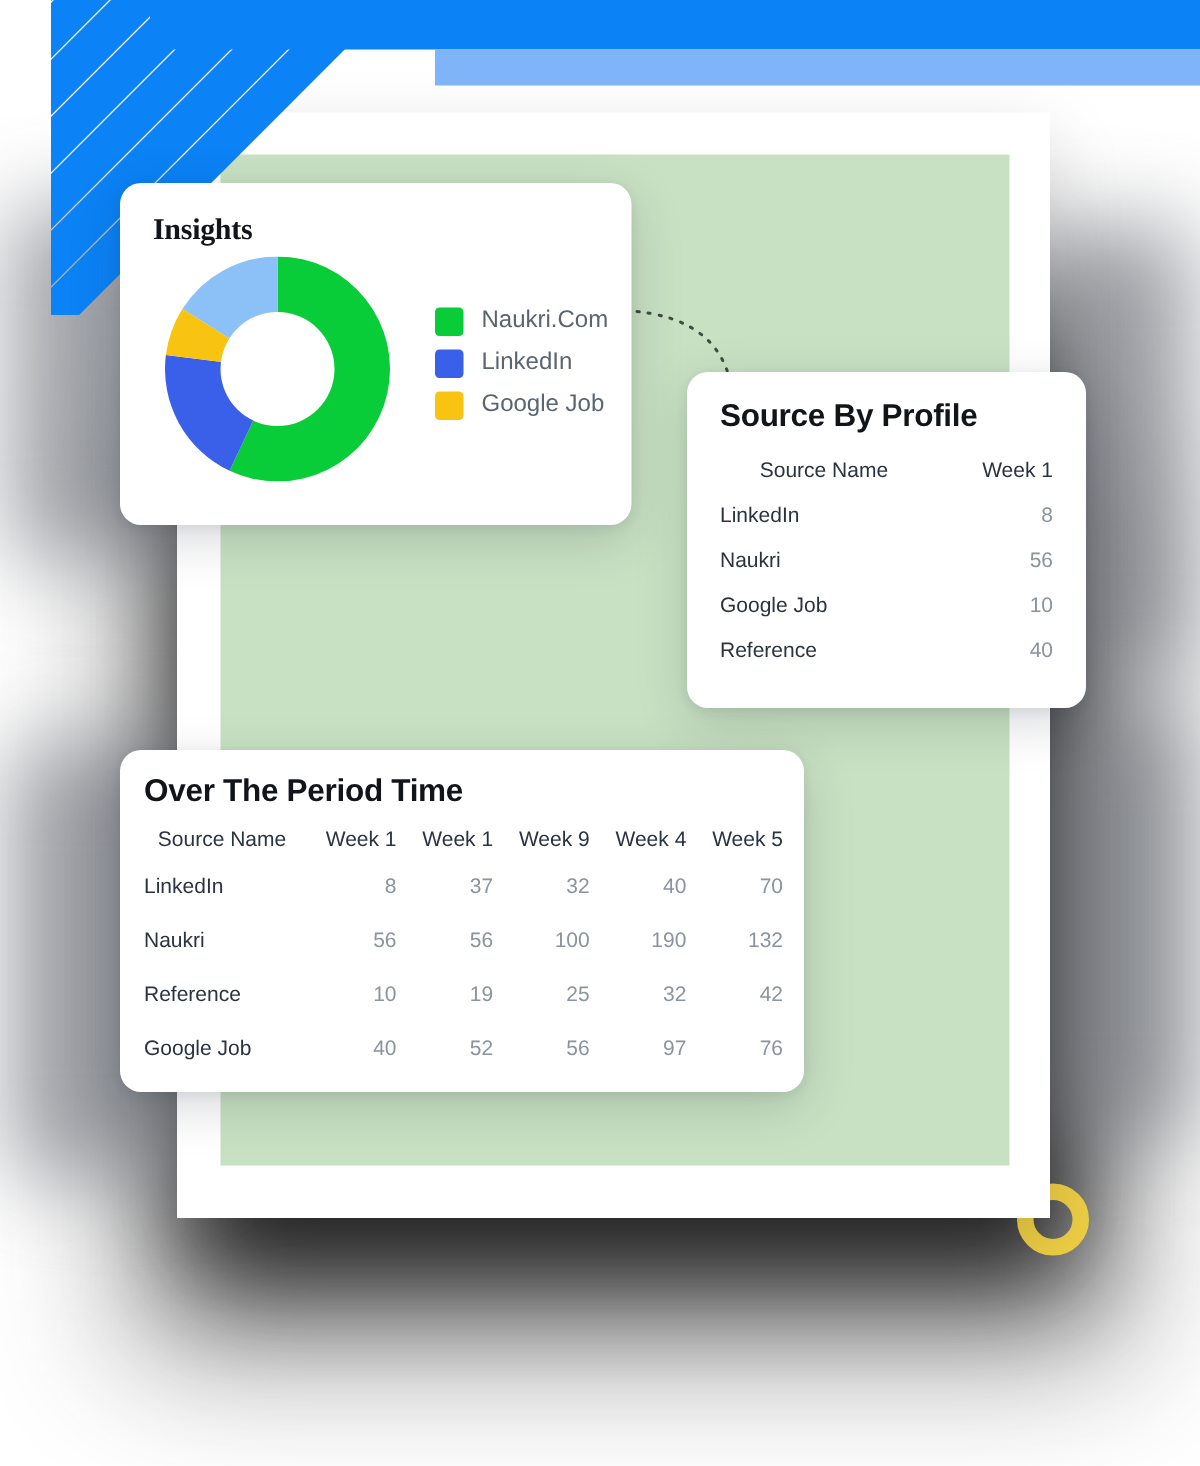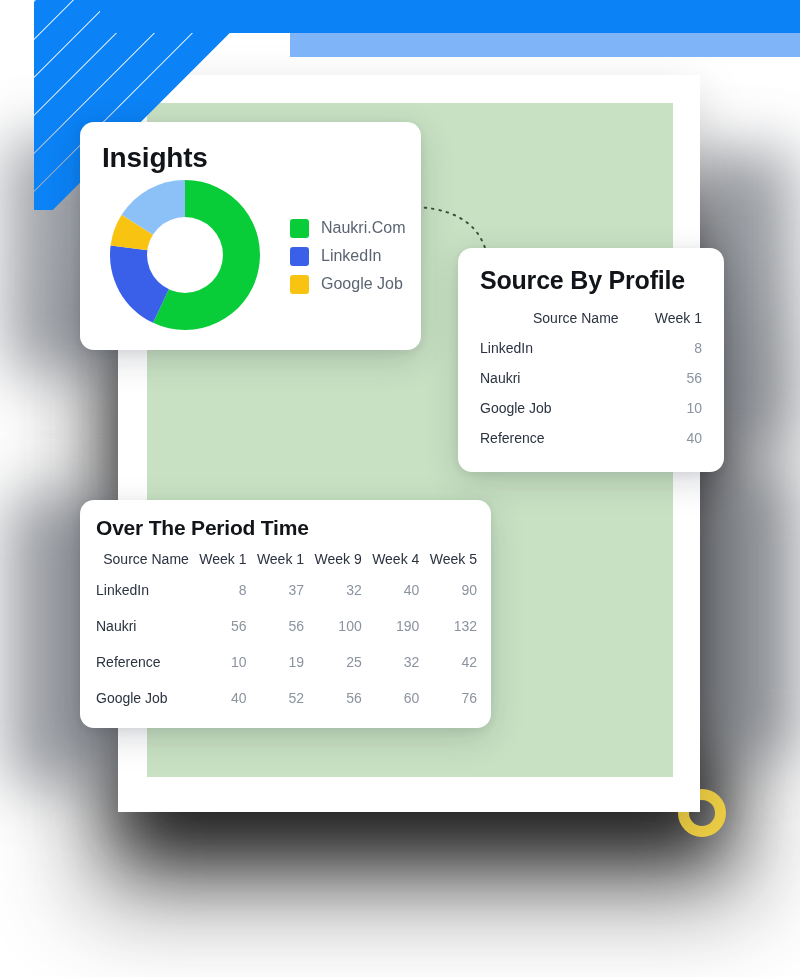--- a/index.html
+++ b/index.html
@@ -155,21 +155,21 @@
   }
 
   
   #insights-card {
     left: 80px;
     top: 122px;
     width: 341px;
     height: 228px;
     padding: 20px 22px 0 22px;
   }
-  #insights-card .card-title { font-size: 28px; }
+  #insights-card .card-title { font-size: 20px; font-family: Liberation Serif, serif; }
   .insights-body {
     display: flex;
     align-items: center;
     margin-top: 6px;
   }
   .donut-wrap {
     position: relative;
     width: 150px;
     height: 150px;
     flex: 0 0 150px;
@@ -184,21 +184,21 @@
     margin: -38px 0 0 -38px;
     background: #ffffff;
     border-radius: 50%;
   }
   .legend {
     margin-left: 30px;
     margin-top: 2px;
   }
   .legend-row {
     display: flex;
-    align-items: center;
+    align-items: flex-start;
     height: 28px;
   }
   .legend-swatch {
     width: 19px;
     height: 19px;
     border-radius: 3px;
     flex: 0 0 19px;
   }
   .legend-label {
     margin-left: 12px;
@@ -207,43 +207,43 @@
   }
 
   
   #source-card {
     left: 458px;
     top: 248px;
     width: 266px;
     height: 224px;
     padding: 18px 22px 0 22px;
   }
-  #source-card .card-title { font-size: 25px; margin-bottom: 8px; }
+  #source-card .card-title { font-size: 21px; margin-bottom: 8px; }
 
   
   #period-card {
     left: 80px;
     top: 500px;
-    width: 411px;
+    width: 456px;
     height: 228px;
     padding: 16px 14px 0 14px;
   }
   #period-card .card-title { font-size: 21px; margin-bottom: 6px; padding-left: 2px; }
 
   
   table { border-collapse: collapse; width: 100%; }
   th {
     font-weight: normal;
     font-size: 14px;
     color: #2b3240;
     text-align: right;
     padding: 5px 0;
     white-space: nowrap;
   }
-  th.col-name { text-align: right; }
+  th.col-name { text-align: center; }
   td {
     font-size: 14px;
     color: #8b939f;
     text-align: right;
     padding: 10px 0;
     white-space: nowrap;
   }
   td.col-name { text-align: left; color: #2b3240; }
 
   #source-card td, #source-card th { padding-top: 7px; padding-bottom: 7px; }
@@ -363,21 +363,21 @@
             <th>Week 5</th>
           </tr>
       </thead>
       <tbody id="period-body">
           <tr>
             <td class="col-name">LinkedIn</td>
             <td>8</td>
             <td>37</td>
             <td>32</td>
             <td>40</td>
-            <td>90</td>
+            <td>70</td>
           </tr>
           <tr>
             <td class="col-name">Naukri</td>
             <td>56</td>
             <td>56</td>
             <td>100</td>
             <td>190</td>
             <td>132</td>
           </tr>
           <tr>
@@ -386,20 +386,20 @@
             <td>19</td>
             <td>25</td>
             <td>32</td>
             <td>42</td>
           </tr>
           <tr>
             <td class="col-name">Google Job</td>
             <td>40</td>
             <td>52</td>
             <td>56</td>
-            <td>60</td>
+            <td>97</td>
             <td>76</td>
           </tr>
         </tbody>
     </table>
   </div>
 
 </div>
 
 </body></html>

